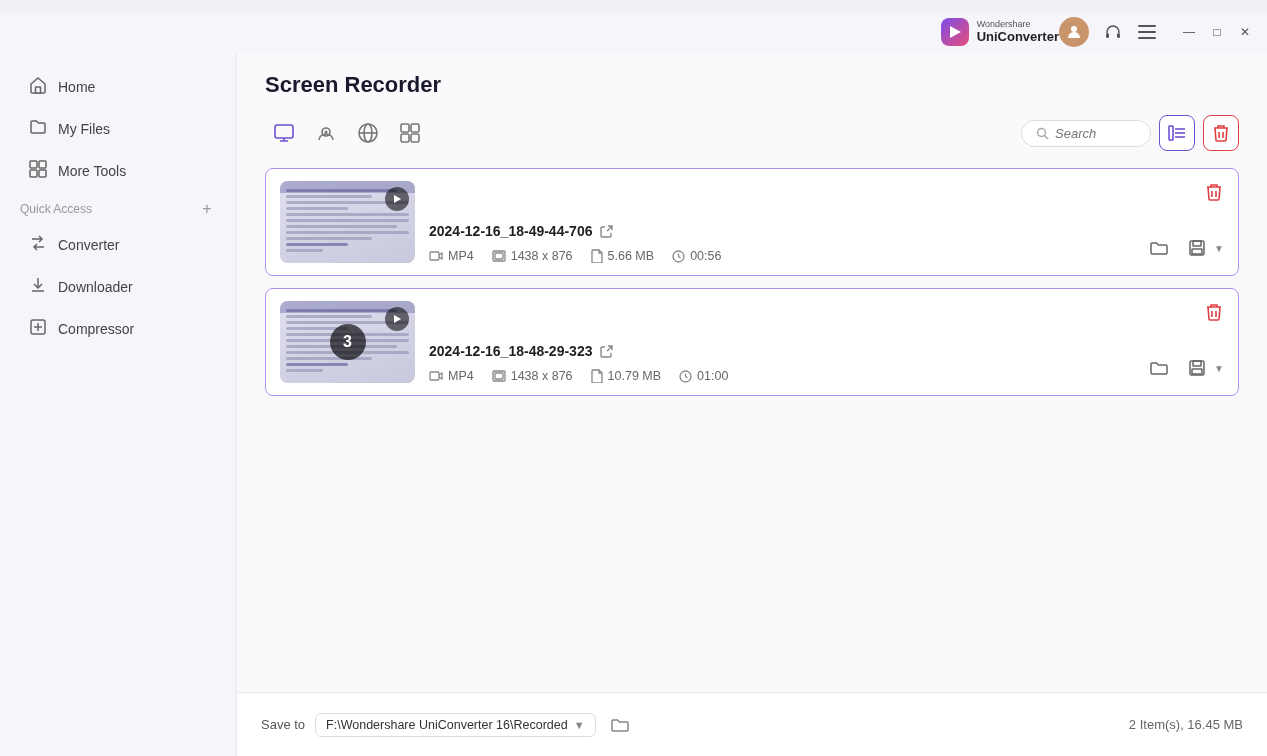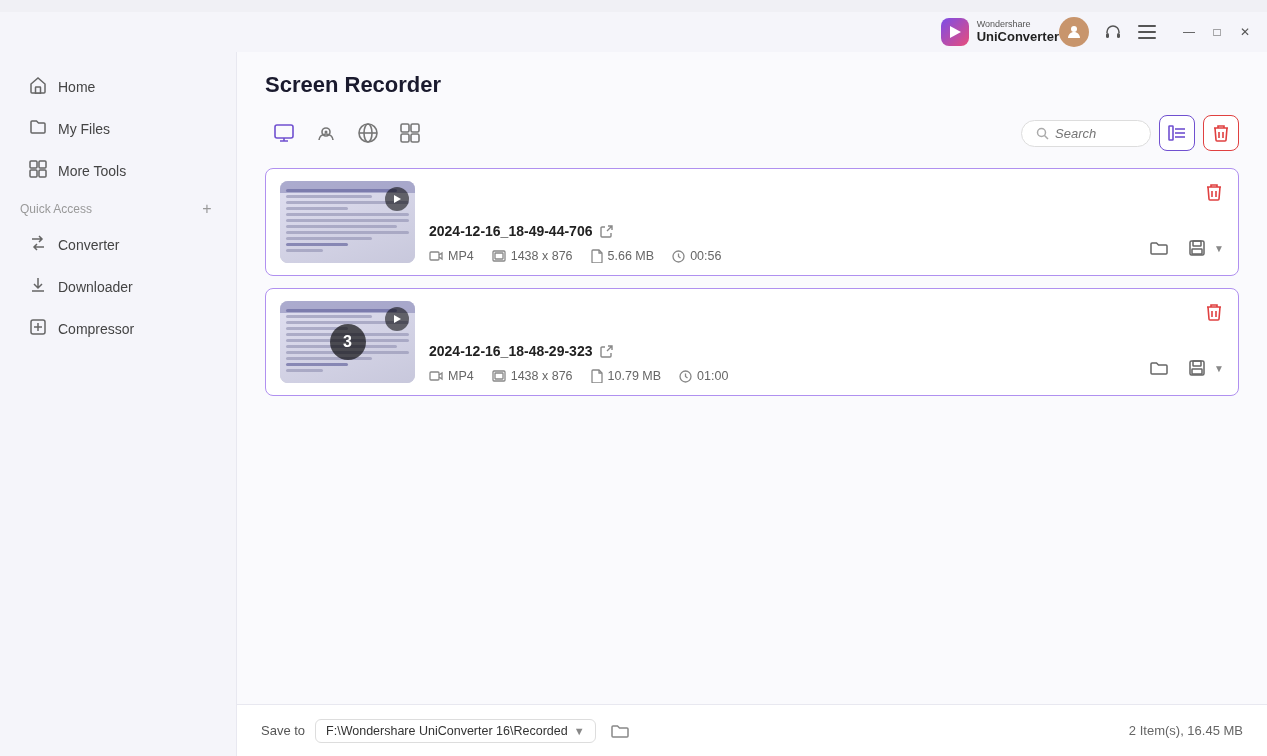--- a/index.html
+++ b/index.html
@@ -384,21 +384,21 @@
       border-radius: 6px;
     }
     .action-btn-dropdown {
       display: flex;
       align-items: center;
       gap: 2px;
     }
 
     
     .bottom-bar {
-      height: 52px;
+      height: 64px;
       background: white;
       border-top: 1px solid #e8e8f0;
       display: flex;
       align-items: center;
       justify-content: space-between;
       padding: 0 24px;
       flex-shrink: 0;
     }
     .save-to-section {
       display: flex;

